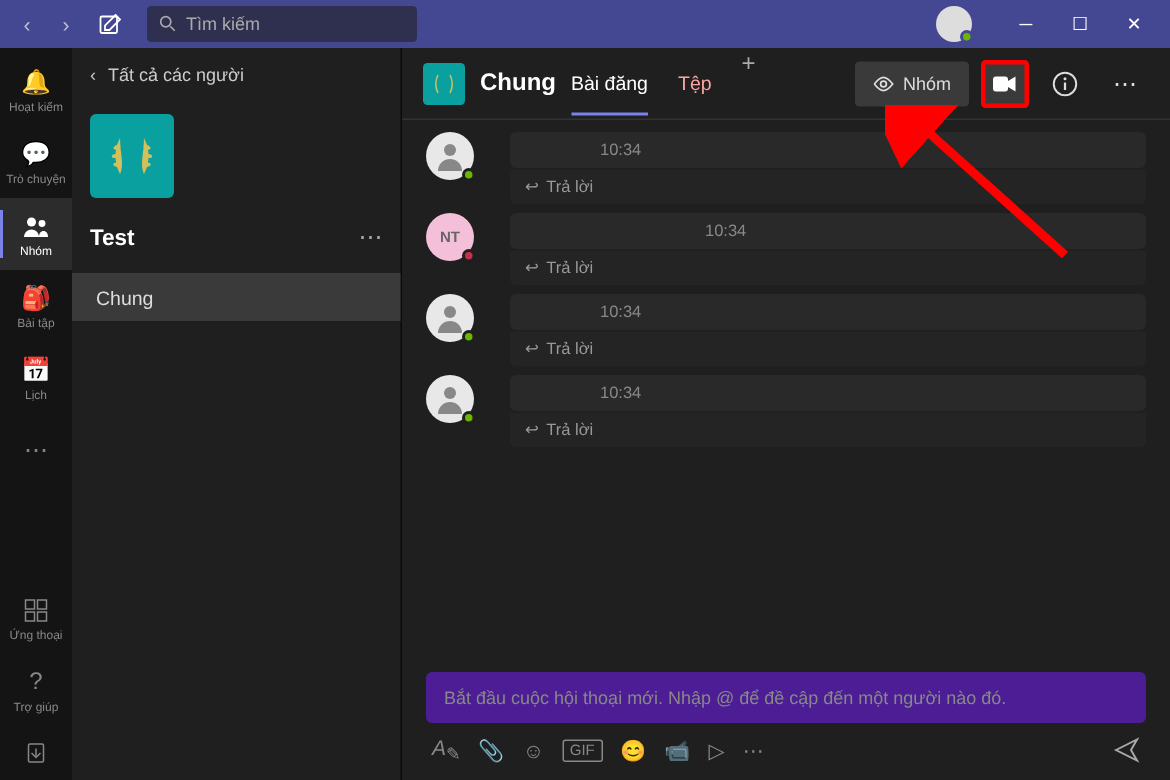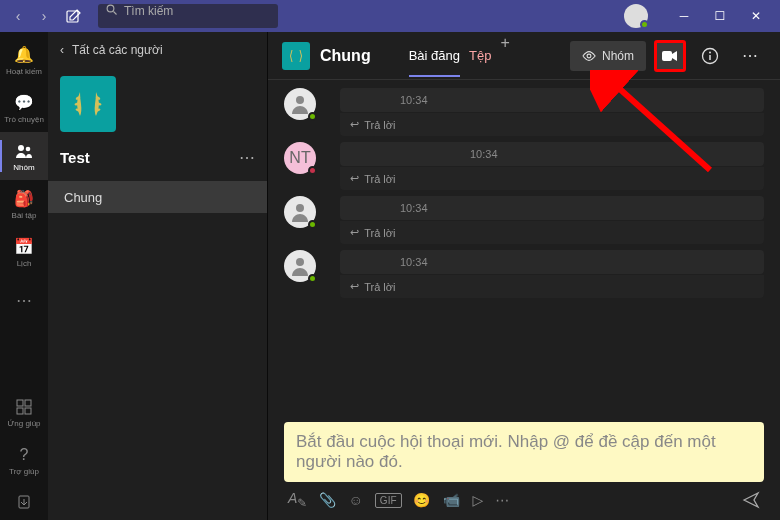--- a/index.html
+++ b/index.html
@@ -1,21 +1,21 @@
 <!DOCTYPE html>
 <html><head>
 <meta charset="utf-8">
 <style>
 *{margin:0;padding:0;box-sizing:border-box;font-family:"Segoe UI",Arial,sans-serif}
 body{width:780px;height:520px;background:#1f1f1f;overflow:hidden;color:#fff;position:relative}
 .titlebar{height:32px;background:#444791;display:flex;align-items:center;padding:0 6px;gap:6px}
 .nav-arrows{display:flex;gap:2px}
 .nav-btn{width:24px;height:24px;display:flex;align-items:center;justify-content:center;color:#c0c0d0;cursor:pointer;font-size:14px}
 .compose-btn{width:24px;height:24px;display:flex;align-items:center;justify-content:center;color:#fff;cursor:pointer}
-.search-box{flex:0 0 180px;height:24px;background:#2f2f4f;border-radius:3px;display:flex;align-items:flex-start;padding:0 8px;gap:6px;color:#aaa;font-size:12px;margin-left:6px}
+.search-box{flex:0 0 180px;height:24px;background:#2f2f4f;border-radius:3px;display:flex;align-items:center;padding:0 8px;gap:6px;color:#aaa;font-size:12px;margin-left:6px}
 .spacer{flex:1}
 .avatar-sm{width:24px;height:24px;border-radius:50%;background:#ddd;position:relative}
 .presence{position:absolute;bottom:-1px;right:-1px;width:9px;height:9px;border-radius:50%;background:#6bb700;border:2px solid #444791}
 .win-btns{display:flex;gap:0;margin-left:12px}
 .win-btn{width:36px;height:32px;display:flex;align-items:center;justify-content:center;color:#fff;font-size:12px;cursor:pointer}
 .shell{display:flex;height:calc(100% - 32px)}
 .rail{width:48px;background:#141414;display:flex;flex-direction:column;align-items:center;padding-top:4px}
 .rail-item{width:48px;height:48px;display:flex;flex-direction:column;align-items:center;justify-content:center;color:#888;font-size:8px;gap:2px;cursor:pointer;position:relative}
 .rail-item.active{background:#2d2c2c;color:#fff}
 .rail-item.active::before{content:"";position:absolute;left:0;top:8px;bottom:8px;width:2px;background:#7b83eb}
@@ -26,38 +26,38 @@
 .team-block{padding:8px 12px}
 .team-ico{width:56px;height:56px;background:#0aa0a0;border-radius:4px;display:flex;align-items:center;justify-content:center;margin-bottom:10px}
 .laurel{width:40px;height:40px}
 .team-name-row{display:flex;align-items:center;justify-content:space-between;padding:6px 0}
 .team-name{font-size:15px;font-weight:600}
 .channel{height:32px;display:flex;align-items:center;padding:0 12px 0 16px;font-size:13px;color:#ddd;background:#3a3a3a;cursor:pointer}
 .main{flex:1;background:#1f1f1f;display:flex;flex-direction:column}
 .chan-header{height:48px;display:flex;align-items:center;padding:0 14px;gap:10px;border-bottom:1px solid #333}
 .chan-ico{width:28px;height:28px;background:#0aa0a0;border-radius:3px;display:flex;align-items:center;justify-content:center}
 .chan-title{font-size:16px;font-weight:600}
-.tabs{display:flex;gap:9px;margin-left:28px}
+.tabs{display:flex;gap:20px;margin-left:0}
 .tab{font-size:13px;color:#fca5a5;padding:14px 0;cursor:pointer;position:relative}
 .tab.active{color:#fff}
 .tab.active::after{content:"";position:absolute;left:0;right:0;bottom:0;height:2px;background:#7b83eb}
 .add-tab{color:#aaa;font-size:16px;cursor:pointer}
 .hdr-right{margin-left:auto;display:flex;align-items:center;gap:8px}
 .team-btn{height:30px;padding:0 12px;background:#3a3a3a;border-radius:3px;display:flex;align-items:center;gap:6px;font-size:12px;color:#ddd;cursor:pointer}
 .icon-btn{width:32px;height:32px;display:flex;align-items:center;justify-content:center;color:#ddd;cursor:pointer;border-radius:3px}
 .meet-highlight{border:3px solid #ff0000;background:#3a3a3a}
 .posts{flex:1;overflow:auto;padding:8px 16px 0 16px}
 .post{display:flex;gap:24px;margin-bottom:6px}
-.post-av{width:32px;height:32px;border-radius:50%;background:#555;position:relative;flex-shrink:0;display:flex;align-items:center;justify-content:center;font-size:16px;font-weight:400}
+.post-av{width:32px;height:32px;border-radius:50%;background:#555;position:relative;flex-shrink:0;display:flex;align-items:center;justify-content:center;font-size:10px;font-weight:700}
 .post-av .presence{border-color:#1f1f1f}
 .post-body{flex:1}
 .post-bubble{background:#292929;border-radius:4px;padding:6px 10px;font-size:12px;color:#ccc;min-height:22px;display:flex;align-items:center;gap:10px}
 .reply-row{background:#242424;border-radius:0 0 4px 4px;padding:5px 10px;font-size:11px;color:#999;display:flex;align-items:center;gap:5px;cursor:pointer;margin-top:1px}
 .composer{margin:8px 16px 10px 16px}
-.compose-box{background:#fef9c3;border-radius:4px;padding:10px 12px;font-size:17px;color:#888}
+.compose-box{background:#4c1d95;border-radius:4px;padding:10px 12px;font-size:12px;color:#888}
 .compose-tools{display:flex;align-items:center;gap:12px;padding:8px 4px 0 4px;color:#888;font-size:14px}
 .compose-tools .send{margin-left:auto}
 .arrow-annot{position:absolute;pointer-events:none}
 svg{display:block}
 </style>
 </head>
 <body>
 
 <div class="titlebar">
   <div class="nav-arrows">
@@ -123,21 +123,21 @@
     <div class="rail-spacer"></div>
     <div class="rail-item">
       <div class="rail-ico">
         <svg width="16" height="16" viewBox="0 0 16 16">
             <rect x="1" y="1" width="6" height="6" fill="none" stroke="#888"></rect>
             <rect x="9" y="1" width="6" height="6" fill="none" stroke="#888"></rect>
             <rect x="1" y="9" width="6" height="6" fill="none" stroke="#888"></rect>
             <rect x="9" y="9" width="6" height="6" fill="none" stroke="#888"></rect>
           </svg>
       </div>
-      <span>Ứng giúp</span>
+      <span>Ứng thoại</span>
     </div>
     <div class="rail-item">
       <div class="rail-ico">?</div>
       <span>Trợ giúp</span>
     </div>
     <div class="rail-item" style="height:36px">
       <div class="rail-ico">
         <svg width="16" height="16" viewBox="0 0 16 16">
             <rect x="3" y="2" width="10" height="12" rx="1" fill="none" stroke="#888"></rect>
             <line x1="8" y1="5" x2="8" y2="10" stroke="#888"></line>

